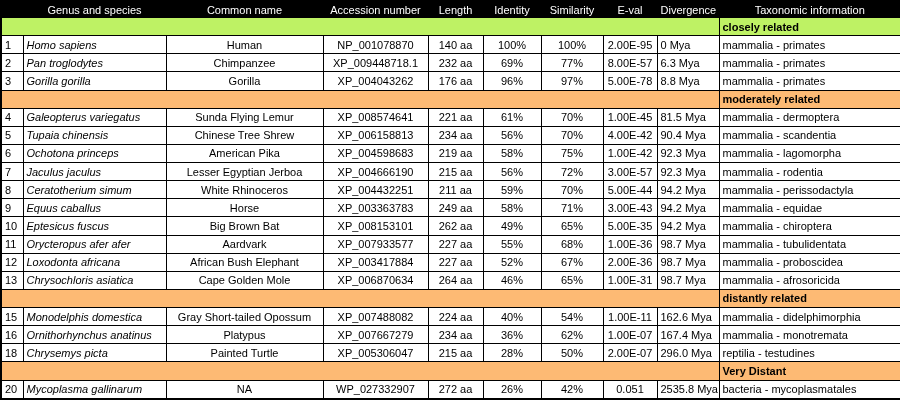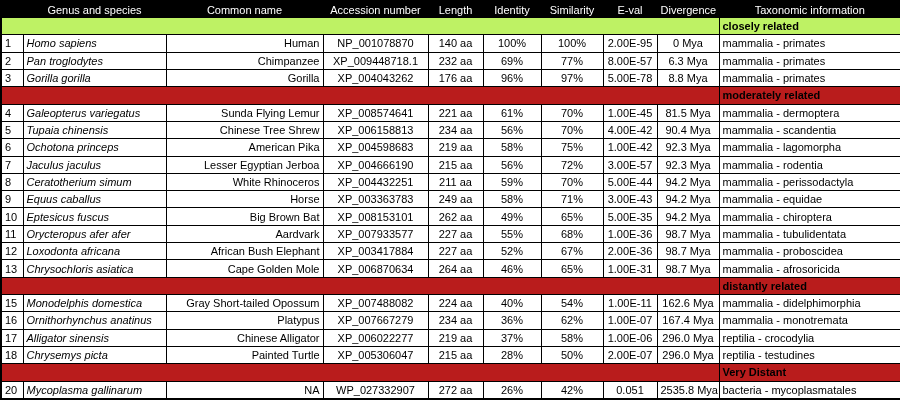--- a/index.html
+++ b/index.html
@@ -24,28 +24,28 @@
   thead th{
     background:#000000;
     color:#ffffff;
     font-weight:normal;
     text-align:center;
     border:1px solid #000;
   }
   
   td.c0{text-align:left;}
   td.c1{font-style:italic;text-align:left;}
-  td.c2{text-align:right;}
+  td.c2{text-align:center;}
   td.c3,td.c4,td.c5,td.c6,td.c7{text-align:center;}
-  td.c8{text-align:center;margin-left:36px;}
+  td.c8{text-align:left;margin-left:36px;}
   td.c9{text-align:left;}
   tbody td{background:#ffffff;}
   tr.sec td{font-weight:bold;}
   tr.sec.dark td{background:#bef264;}
-  tr.sec.light td{background:#b91c1c;}
+  tr.sec.light td{background:#fdba74;}
   tr.sec td.sec-spacer{border-right:1px solid #000;}
   tr.sec td.sec-label{text-align:left;}
 </style>
 </head>
 <body>
 
 <table>
   <colgroup>
     <col style="width:22px">
       <col style="width:143px">
@@ -259,32 +259,20 @@
         <td class="c2">Platypus</td>
         <td class="c3">XP_007667279</td>
         <td class="c4">234 aa</td>
         <td class="c5">36%</td>
         <td class="c6">62%</td>
         <td class="c7">1.00E-07</td>
         <td class="c8">167.4 Mya</td>
         <td class="c9">mammalia - monotremata</td>
       </tr>
       <tr>
-        <td class="c0">17</td>
-        <td class="c1">Alligator sinensis</td>
-        <td class="c2">Chinese Alligator</td>
-        <td class="c3">XP_006022277</td>
-        <td class="c4">219 aa</td>
-        <td class="c5">37%</td>
-        <td class="c6">58%</td>
-        <td class="c7">1.00E-06</td>
-        <td class="c8">296.0 Mya</td>
-        <td class="c9">reptilia - crocodylia</td>
-      </tr>
-      <tr>
         <td class="c0">18</td>
         <td class="c1">Chrysemys picta</td>
         <td class="c2">Painted Turtle</td>
         <td class="c3">XP_005306047</td>
         <td class="c4">215 aa</td>
         <td class="c5">28%</td>
         <td class="c6">50%</td>
         <td class="c7">2.00E-07</td>
         <td class="c8">296.0 Mya</td>
         <td class="c9">reptilia - testudines</td>

